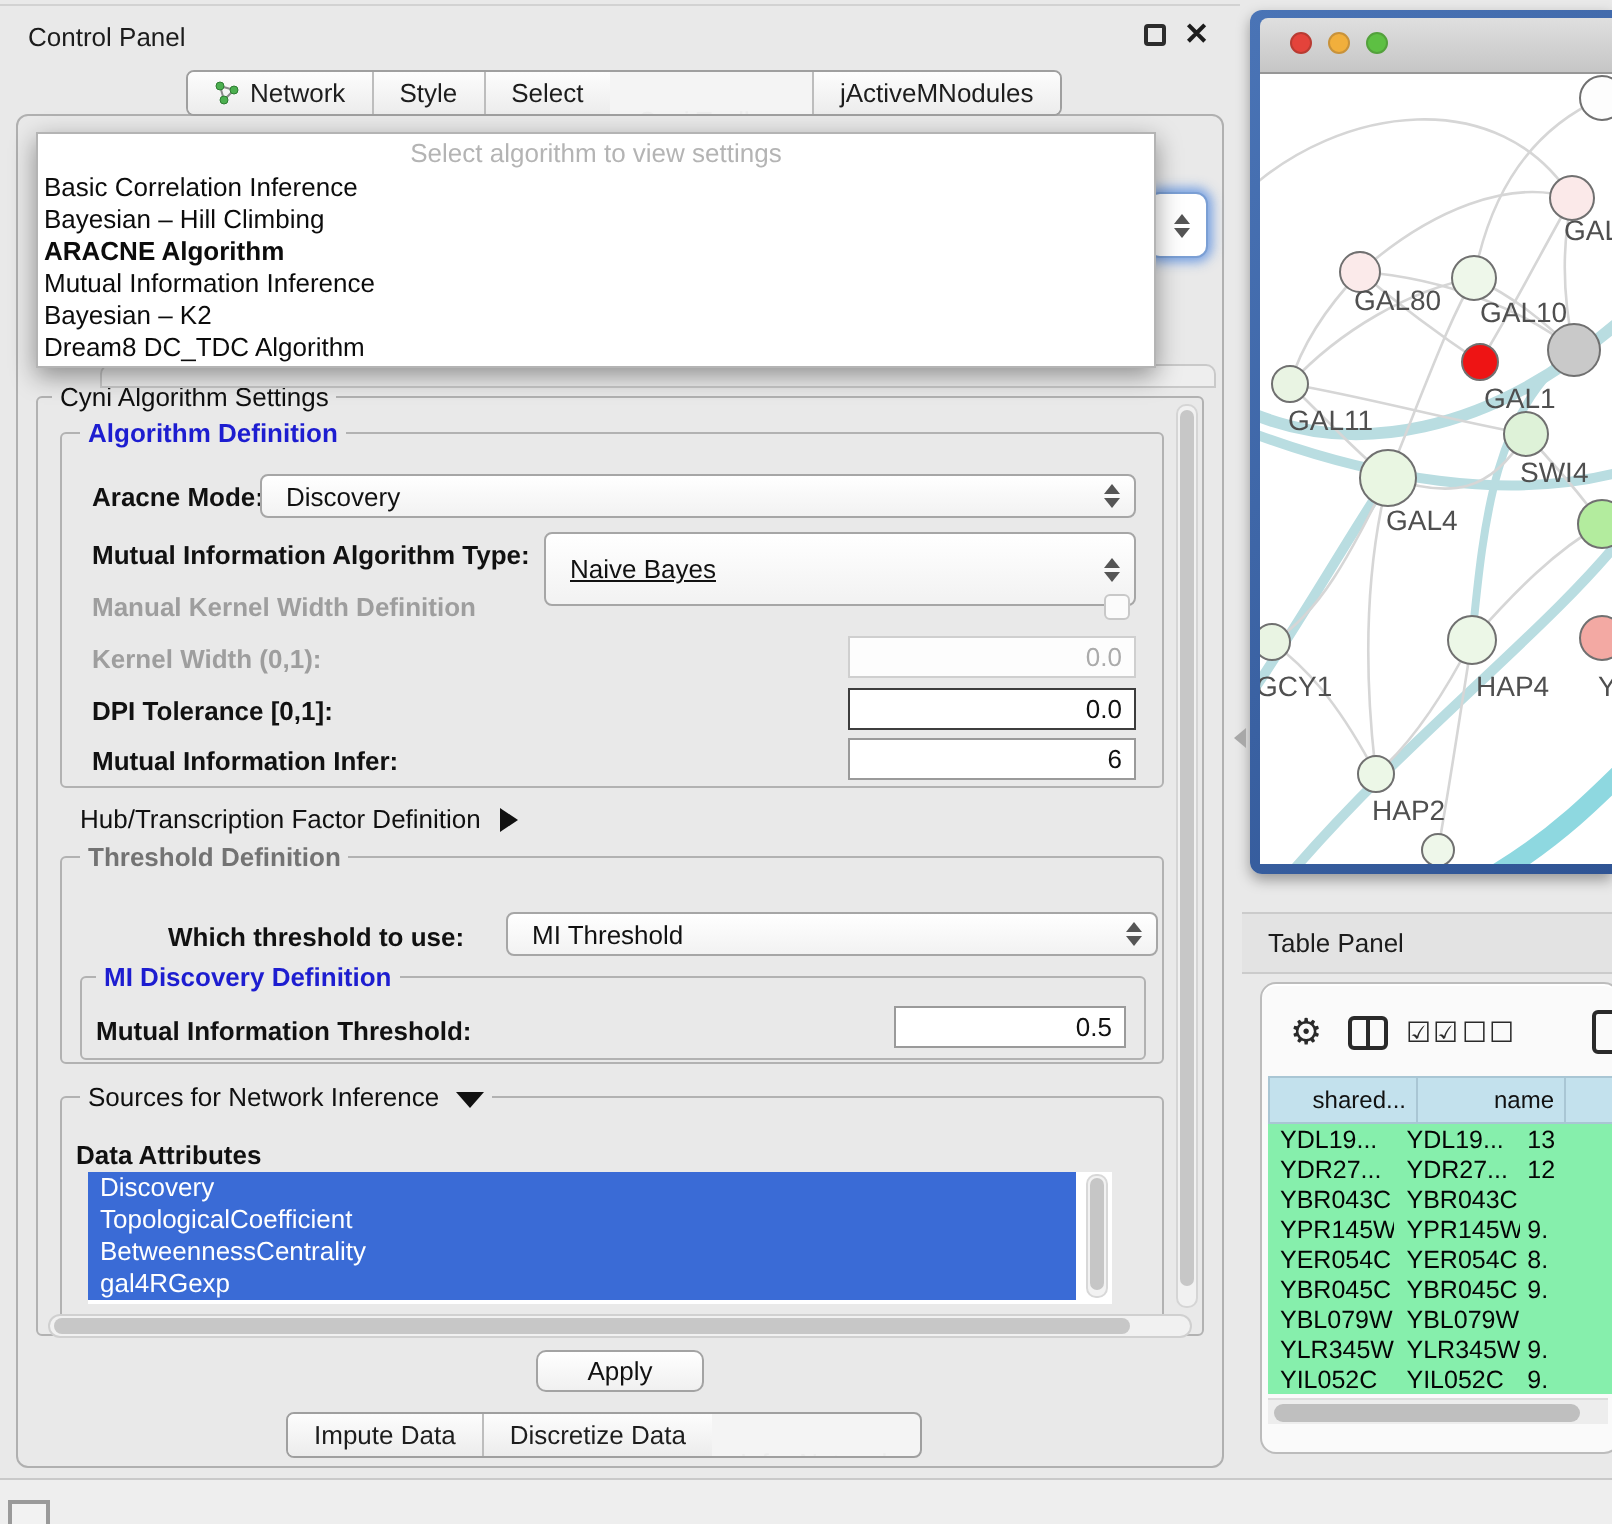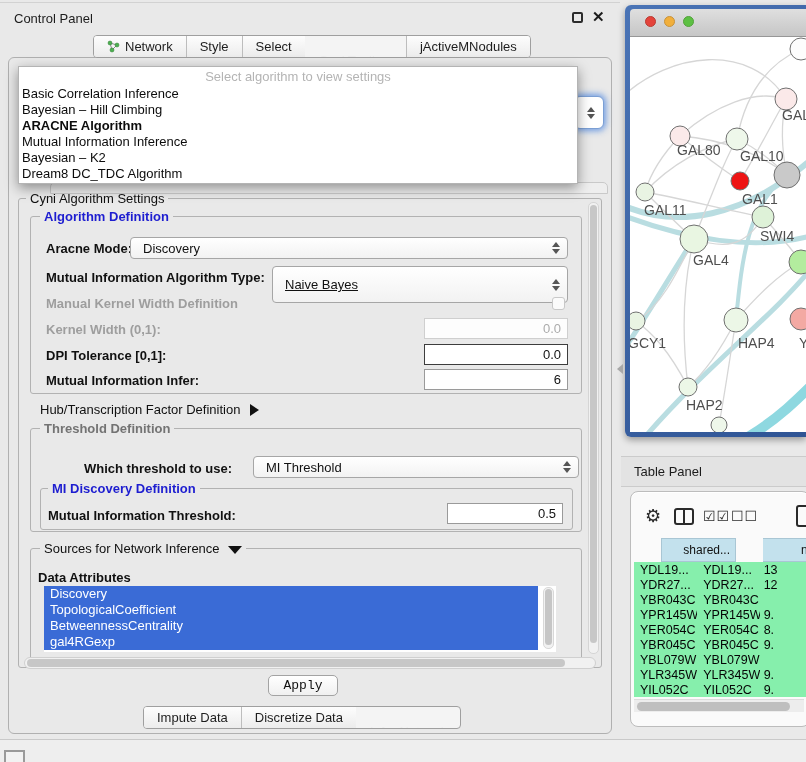--- a/index.html
+++ b/index.html
@@ -63,21 +63,21 @@
   #attr-list { top:586px; left:44px; width:512px; height:66px; background:#fff; overflow:hidden; }
   .attr-item { width:494px; height:16px; line-height:16px; background:#3a6bd6; color:#fff; font-size:13px; padding-left:6px; white-space:nowrap; }
   #attr-scroll { position:absolute; right:2px; top:1px; width:11px; height:62px; background:#f2f2f2; border:1px solid #d8d8d8; border-radius:5px; }
   #attr-thumb { position:absolute; left:1px; top:1px; width:7px; height:56px; background:#c6c6c6; border-radius:4px; }
 
   #v-scroll { top:202px; left:588px; width:11px; height:452px; background:#f1f1f1; border:1px solid #d5d5d5; border-radius:5px; }
   #v-thumb { position:absolute; left:1px; top:2px; width:7px; height:438px; background:#c7c7c7; border-radius:4px; }
   #h-scroll { top:657px; left:24px; width:572px; height:12px; background:#f1f1f1; border:1px solid #d0d0d0; border-radius:6px; }
   #h-thumb { position:absolute; left:2px; top:1px; width:538px; height:8px; background:#c7c7c7; border-radius:4px; }
 
-  #apply-btn { top:675px; left:268px; width:70px; height:21px; border:1px solid #a3a3a3; border-radius:5px; background:linear-gradient(#ffffff,#f0f0f0); font-size:13px; color:#111; display:flex; align-items:center; justify-content:center;font-family:Liberation Mono, monospace; }
+  #apply-btn { top:675px; left:268px; width:84px; height:21px; border:1px solid #a3a3a3; border-radius:5px; background:linear-gradient(#ffffff,#f0f0f0); font-size:13px; color:#111; display:flex; align-items:center; justify-content:center; }
 
   
   #focus-combo { top:96px; left:574px; width:30px; height:33px; background:#fff; border:1px solid #7b9fd4; border-radius:6px; box-shadow:0 0 6px 2px rgba(92,143,224,0.85); z-index:40; }
   #focus-combo .stepper { right:7px; }
   #ghost-combo { top:163px; left:95px; width:452px; height:18px; background:#f2f2f2; border:1px solid #b0b0b0; border-radius:0 0 8px 8px; z-index:20; }
   #ghost-strip { top:182px; left:50px; width:558px; height:12px; background:#eeeeee; border:1px solid #c9c9c9; border-radius:5px 5px 0 0; z-index:4; }
   #algo-dropdown { top:66px; left:18px; width:560px; height:118px; background:#fff; border:1px solid #b4b4b4; box-shadow:0 4px 12px rgba(0,0,0,0.4); z-index:50; }
   #dd-placeholder { height:19px; line-height:19px; text-align:center; color:#b4b4b4; font-size:13px; }
   .dd-item { height:16px; line-height:16px; font-size:13px; color:#0c0c0c; padding-left:3px; white-space:nowrap; }
   .dd-item.bold { font-weight:bold; }
@@ -98,21 +98,21 @@
   #tbl-window { top:491px; left:630px; width:180px; height:236px; background:#fafafa; border:1px solid #bcbcbc; border-radius:8px; box-shadow:inset 0 1px 0 #fff; }
   .tb-icon { position:absolute; color:#2a2a2a; }
   #gear-icon { top:505px; left:645px; font-size:18px; }
   #cols-icon { top:508px; left:674px; width:20px; height:17px; border:2px solid #2a2a2a; border-radius:3px; }
   #cols-icon:after { content:""; position:absolute; left:7px; top:0; width:2px; height:13px; background:#2a2a2a; }
   #check-icon { top:508px; left:703px; font-size:14px; letter-spacing:1px; }
   #uncheck-icon { top:508px; left:731px; font-size:14px; letter-spacing:1px; }
   #file-icon { top:505px; left:796px; width:18px; height:22px; border:2px solid #2a2a2a; border-radius:3px; background:#fafafa; }
 
   #tbl-header { top:538px; left:634px; display:flex; height:24px; }
-  .hcell { background:#c3e1ed; border:1px solid #a9c6d4; border-left:none; font-size:12px; color:#111; display:flex; align-items:center; justify-content:flex-end; padding-right:5px;margin-left:27px; }
+  .hcell { background:#c3e1ed; border:1px solid #a9c6d4; border-left:none; font-size:12px; color:#111; display:flex; align-items:center; justify-content:flex-end; padding-right:5px; }
   .hcell:first-child { border-left:1px solid #a9c6d4; }
   #tbl-rows { top:562px; left:634px; width:172px; height:135px; overflow:hidden; background:#fff; }
   .trow { display:flex; height:15px; align-items:flex-end; background:#86efac; }
   .tcell { font-size:12.5px; color:#050505; white-space:nowrap; overflow:hidden; }
   .c1 { width:75px; padding-left:6px; }
   .c2 { width:74px; padding-left:6px; }
   .c3 { width:55px; padding-left:4px; }
   #tbl-hscroll { top:699px; left:634px; width:170px; height:13px; background:#ededed; border-top:1px solid #dcdcdc; }
   #tbl-hthumb { position:absolute; left:3px; top:2px; width:153px; height:9px; background:#bfbfbf; border-radius:5px; }
 

